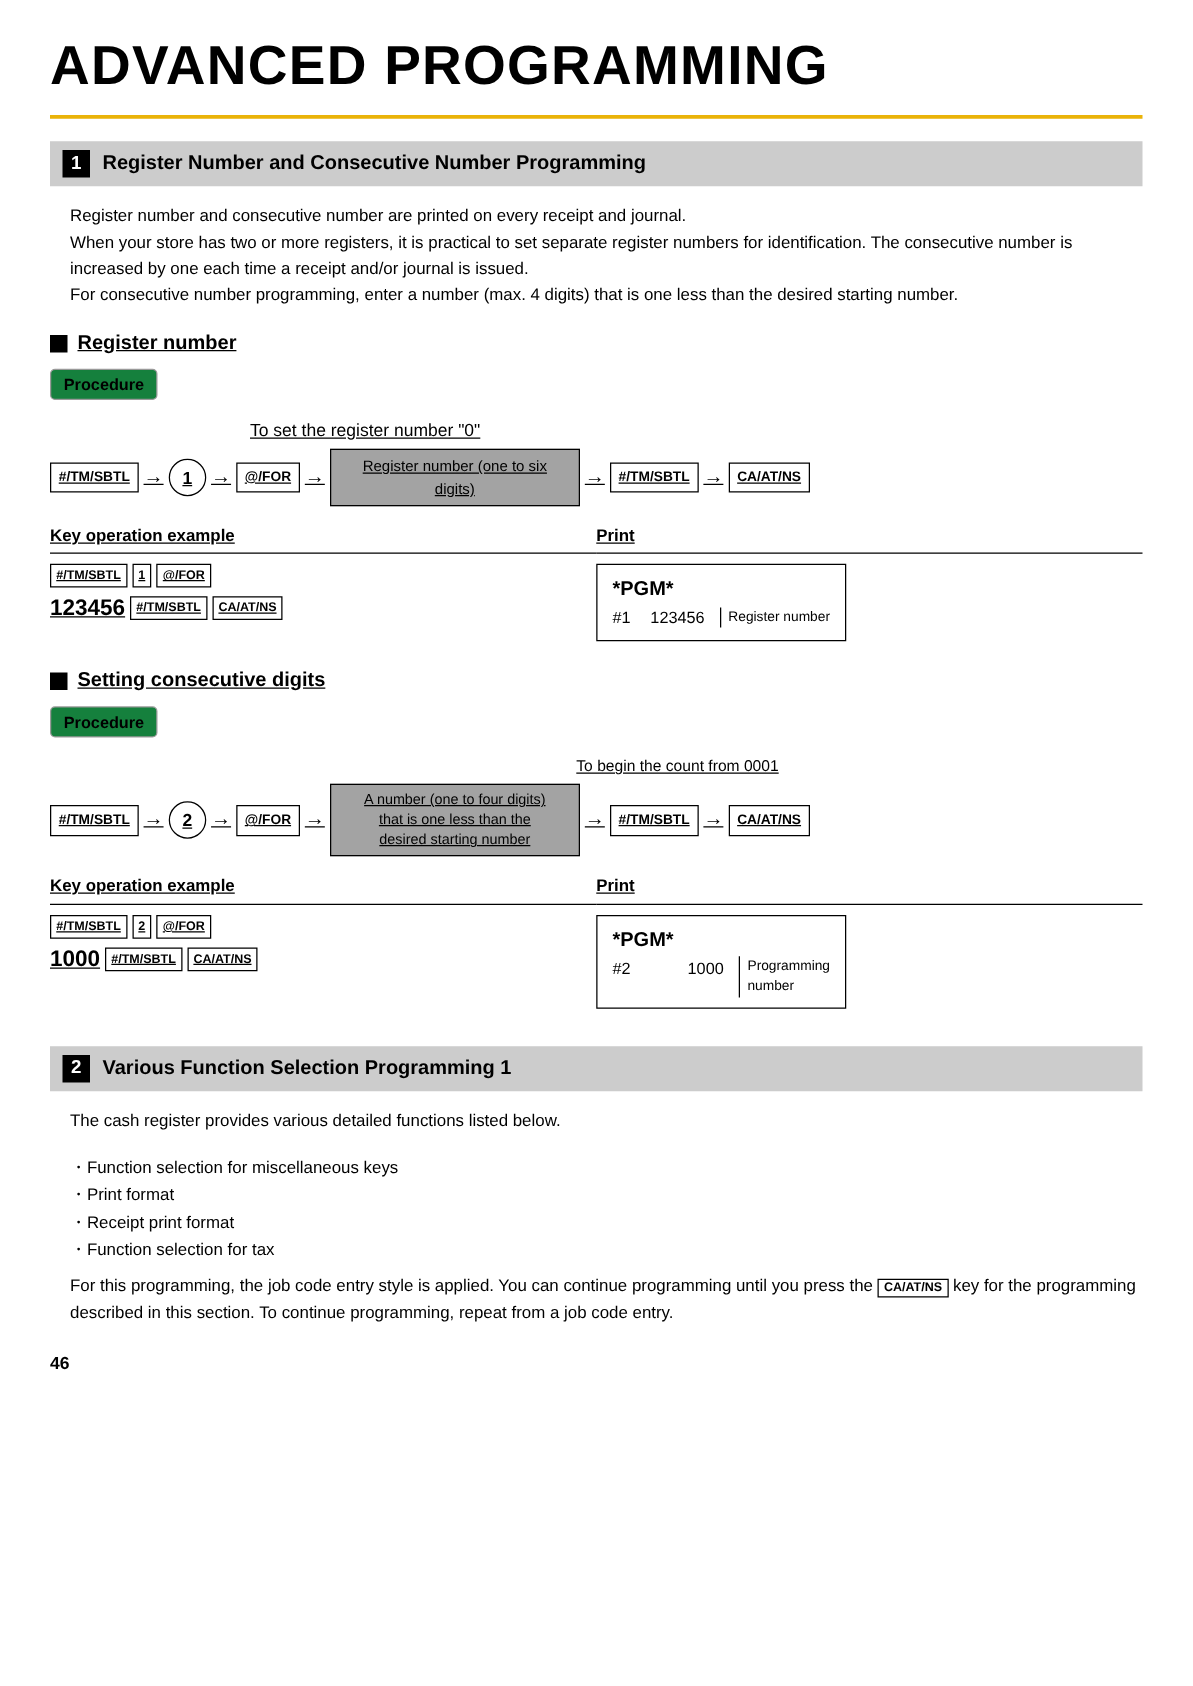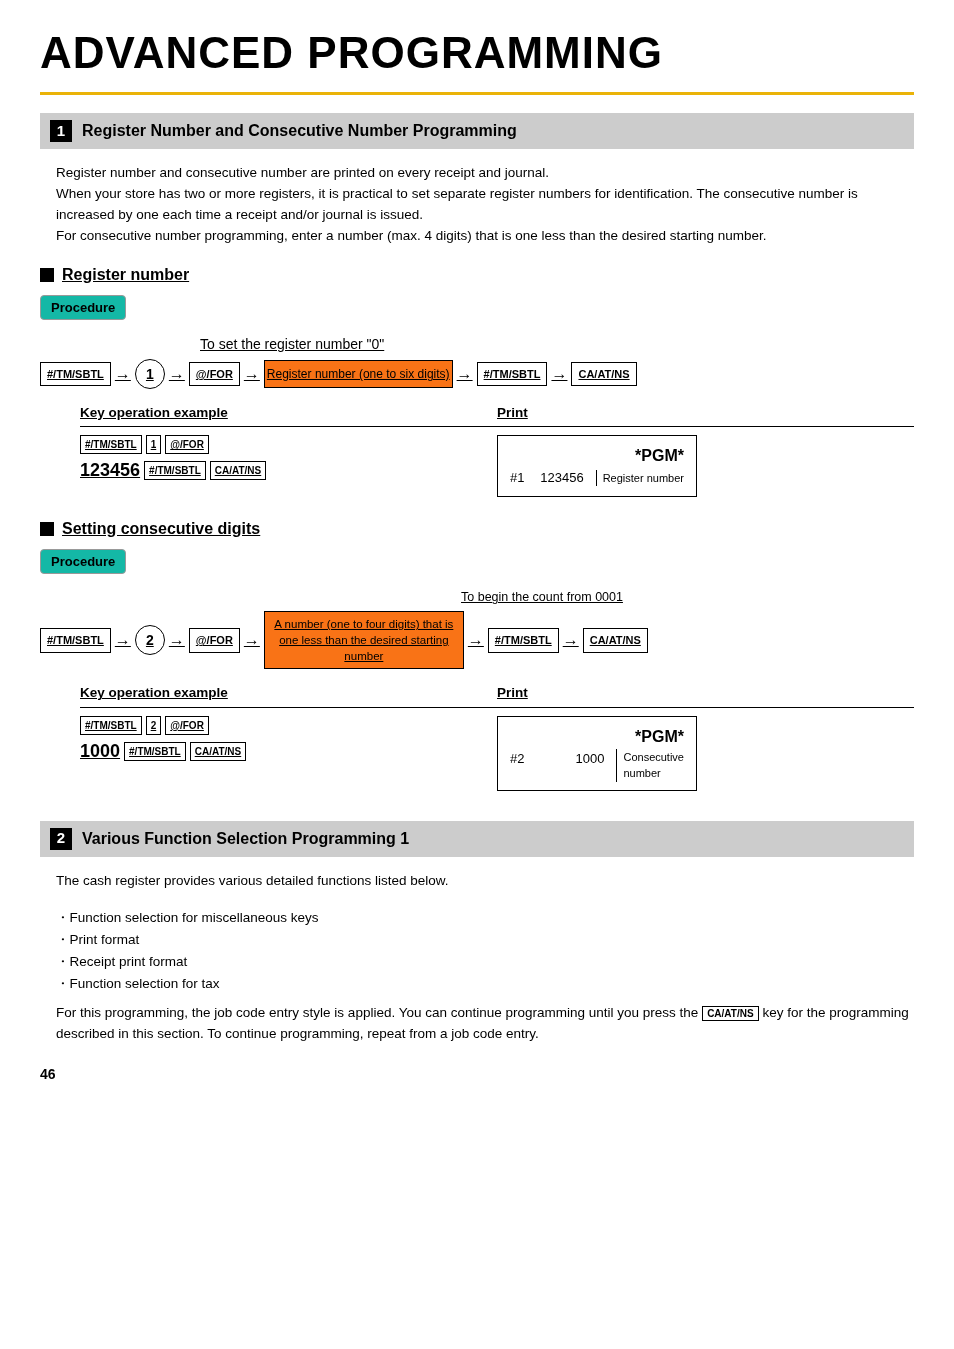--- a/index.html
+++ b/index.html
@@ -69,21 +69,21 @@
       flex-shrink: 0;
     }
     .procedure-badge {
       display: inline-block;
       border: 1.5px solid #999;
       border-radius: 4px;
       padding: 2px 10px;
       font-size: 13px;
       font-weight: bold;
       margin-bottom: 14px;
-      background: #14b8a6;
+      background: #15803d;
     }
     .diagram-area {
       margin-bottom: 10px;
       position: relative;
     }
     .key-box {
       border: 1.5px solid #000;
       padding: 3px 6px;
       font-size: 12px;
       font-weight: bold;
@@ -103,30 +103,29 @@
       background: #fff;
     }
     .arrow {
       display: inline-flex;
       align-items: center;
       margin: 0 4px;
       font-size: 16px;
     }
     .rect-box {
       border: 1.5px solid #000;
-      padding: 4px 2px;
+      padding: 4px 20px;
       font-size: 12px;
       text-align: center;
-      background: #f97316;
+      background: #a3a3a3;
     }
     .example-print-row {
       display: flex;
       margin-top: 14px;
       margin-bottom: 20px;
-      margin-left: 40px;
     }
     .example-col {
       flex: 1;
     }
     .example-col-header {
       font-weight: bold;
       font-size: 13.5px;
       border-bottom: 1.5px solid #000;
       padding-bottom: 3px;
       margin-bottom: 8px;
@@ -149,21 +148,20 @@
     .print-box {
       border: 1.5px solid #000;
       padding: 8px 12px;
       font-size: 13px;
       display: inline-block;
       min-width: 200px;
     }
     .print-pgm {
       font-size: 16px;
       font-weight: bold;
-      text-align: right;
     }
     .print-row {
       display: flex;
       justify-content: space-between;
       align-items: flex-start;
       gap: 10px;
     }
     .print-label-right {
       font-size: 11px;
       border-left: 1px solid #000;
@@ -323,21 +321,21 @@
       </div>
     </div>
     <div class="example-col">
       <div class="example-col-header">Print</div>
       <div class="print-box">
         <div class="print-pgm">*PGM*</div>
         <div class="print-row">
           <span>#2</span>
           <span style="display:flex; align-items:flex-start;">
             <span style="margin-right:6px;">1000</span>
-            <span class="print-label-right" style="font-size:11px; white-space:pre-line;">Consecutive
+            <span class="print-label-right" style="font-size:11px; white-space:pre-line;">Programming
 number</span>
           </span>
         </div>
       </div>
     </div>
   </div>
 </div>
 
 <div class="section-header section-2">
   <span class="section-number">2</span>

